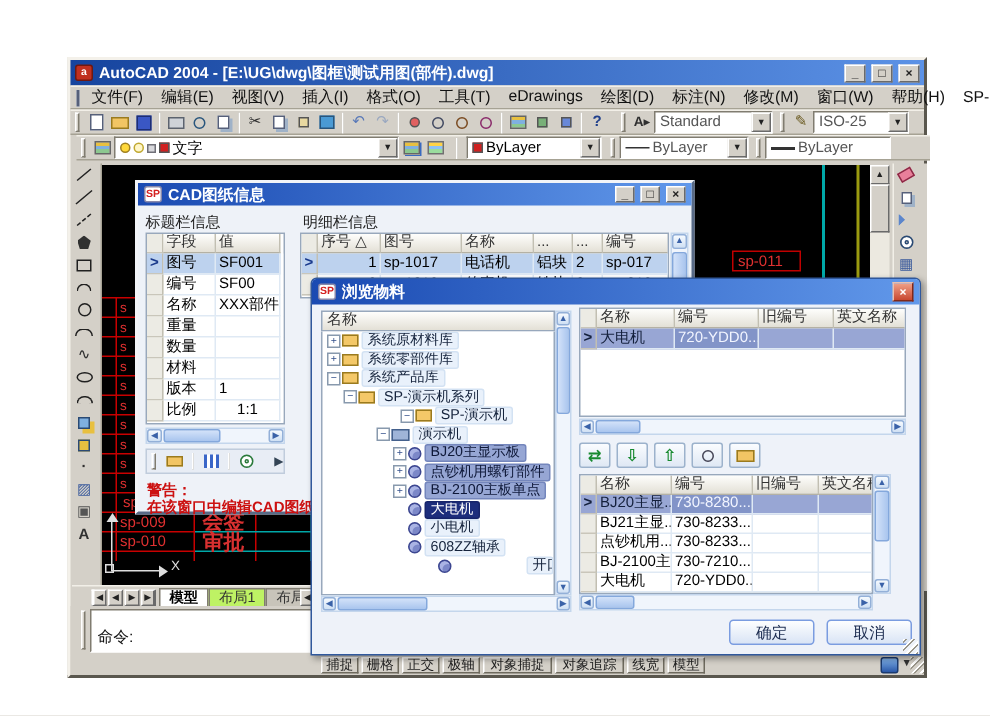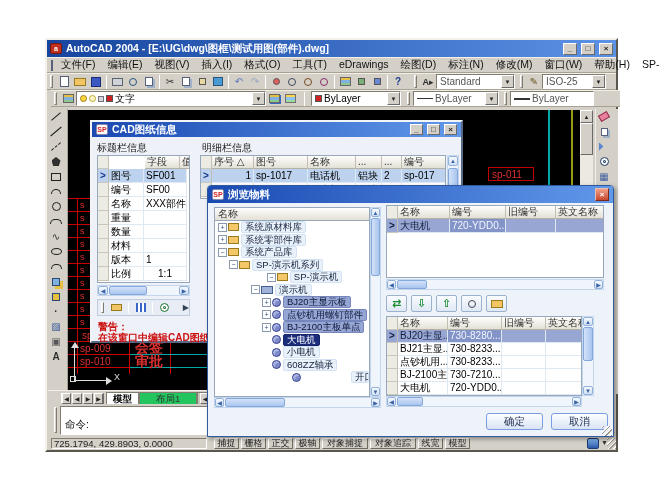--- a/index.html
+++ b/index.html
@@ -385,36 +385,35 @@
   </div>
   <div class="abs" style="left:567px;top:69px;width:4px;height:285px;background:#d4d0c8"></div>
 
   <div class="abs" style="left:1px;top:350px;width:546px;height:15px;background:#d4d0c8;border-top:1px solid #f2efe8">
     <span class="cbtn abs" style="left:13px;top:2px;width:10px;height:11px;border-left-width:2px">◀</span>
     <span class="cbtn abs" style="left:24px;top:2px;width:10px;height:11px">◀</span>
     <span class="cbtn abs" style="left:35px;top:2px;width:10px;height:11px">▶</span>
     <span class="cbtn abs" style="left:46px;top:2px;width:10px;height:11px;border-right-width:2px">▶</span>
     <span id="layout-tabs" class="abs" style="left:58px;top:1px;display:flex">
         <span style="font-size: 9.5px; padding: 0px 6px; height: 13px; line-height: 12px; border-top: 1px solid rgb(128, 124, 112); border-right: 1px solid rgb(128, 124, 112); border-left: 1px solid rgb(128, 124, 112); border-image: initial; border-bottom: none; background: rgb(255, 255, 255); font-weight: bold;">模型</span>
-        <span style="font-size: 9.5px; padding: 0px 16px; height: 13px; line-height: 12px; border-top: 1px solid rgb(128, 124, 112); border-right: 1px solid rgb(128, 124, 112); border-left: 1px solid rgb(128, 124, 112); border-image: initial; border-bottom: none; background: #22c55e; color: rgb(51, 51, 51);">布局1</span>
+        <span style="font-size: 9.5px; padding: 0px 6px; height: 13px; line-height: 12px; border-top: 1px solid rgb(128, 124, 112); border-right: 1px solid rgb(128, 124, 112); border-left: 1px solid rgb(128, 124, 112); border-image: initial; border-bottom: none; background: #bef264; color: rgb(51, 51, 51);">布局1</span>
         <span style="font-size: 9.5px; padding: 0px 6px; height: 13px; line-height: 12px; border-top: 1px solid rgb(128, 124, 112); border-right: 1px solid rgb(128, 124, 112); border-left: 1px solid rgb(128, 124, 112); border-image: initial; border-bottom: none; background: rgb(200, 196, 186); color: rgb(51, 51, 51);">布局2</span>
       </span>
     <span class="cbtn abs" style="left:152px;top:2px;width:10px;height:11px">◀</span>
     <span class="xthumb abs" style="left:163px;top:2px;width:22px;height:11px"></span>
   </div>
 
   <div class="abs" style="left:0;top:364px;width:569px;height:33px;background:#d4d0c8">
     <span class="grip abs" style="left:4px;top:3px;height:26px"></span>
     <div class="abs" style="left:13px;top:2px;width:553px;height:29px;background:#fff;border:1px solid;border-color:#807c70 #fff #fff #807c70;display:flex;align-items:flex-end;padding:2px 4px">
       <span style="font-size:10.5px;color:#111">命令:</span>
     </div>
   </div>
 
   <div class="abs" style="left:0;top:397px;width:569px;height:13px;background:#d4d0c8">
-    <div class="abs" style="left:4px;top:1px;width:156px;height:11px;border:1px solid;border-color:#807c70 #fff #fff #807c70;font-size:9.5px;line-height:10px;padding-left:2px;color:#222">725.1794, 429.8903, 0.0000</div>
     <div id="status-buttons" class="abs" style="left:167px;top:1px;display:flex;gap:2px">
         <span class="sbtn" style="width: 25px;">捕捉</span>
         <span class="sbtn" style="width: 25px;">栅格</span>
         <span class="sbtn" style="width: 25px;">正交</span>
         <span class="sbtn" style="width: 25px;">极轴</span>
         <span class="sbtn" style="width: 46px;">对象捕捉</span>
         <span class="sbtn" style="width: 46px;">对象追踪</span>
         <span class="sbtn" style="width: 25px;">线宽</span>
         <span class="sbtn" style="width: 25px;">模型</span>
       </div>
@@ -429,21 +428,21 @@
       <span>CAD图纸信息</span>
       <span style="flex:1"></span>
       <span class="cap-btn" style="width:13px;height:11px">_</span>
       <span class="cap-btn" style="width:13px;height:11px">□</span>
       <span class="cap-btn" style="width:13px;height:11px">×</span>
     </div>
     <span class="panel-label" style="left:5px;top:19px">标题栏信息</span>
     <div class="grid" id="grid-title" style="left:5px;top:33px;width:93px;height:128px">
         <div class="hr">
           <span class="hc ind" style="width: 11px;"></span>
-          <span class="hc" style="width: 35px; margin-left: 36px;">字段</span>
+          <span class="hc" style="width: 35px;">字段</span>
           <span class="hc" style="width: 43px;">值</span>
         </div>
         <div class="dr sel-light" style="height: 14px;">
           <span class="dc ind" style="width: 11px; line-height: 13px;">&gt;</span>
           <span class="dc" style="width: 35px; line-height: 13px;">图号</span>
           <span class="dc" style="width: 43px; line-height: 13px;">SF001</span>
         </div>
         <div class="dr" style="height: 14px;">
           <span class="dc ind" style="width: 11px; line-height: 13px;"></span>
           <span class="dc" style="width: 35px; line-height: 13px;">编号</span>

